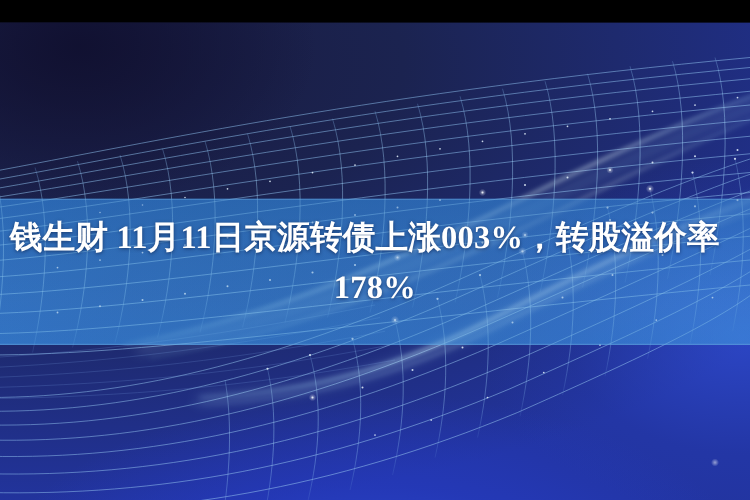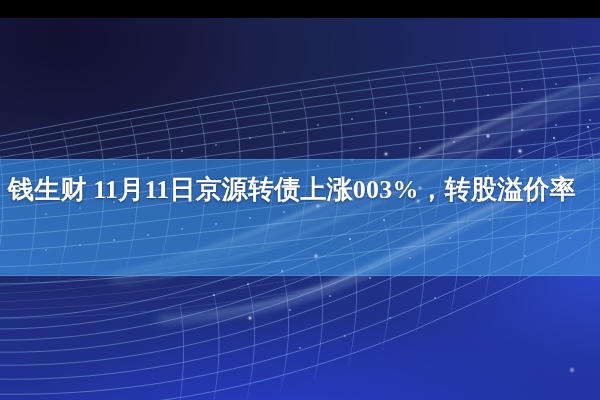--- a/index.html
+++ b/index.html
@@ -336,15 +336,16 @@
     </svg>
   </div>
 
   <div class="band"></div>
   <div class="band-overlay"></div>
   <div class="band-edge-top"></div>
   <div class="band-edge-bot"></div>
 
   <div class="headline">
     <span class="l1">钱生财 11月11日京源转债上涨003%，转股溢价率</span>
+    <span class="l2">178%</span>
   </div>
 
 </div>
 
 </body></html>

